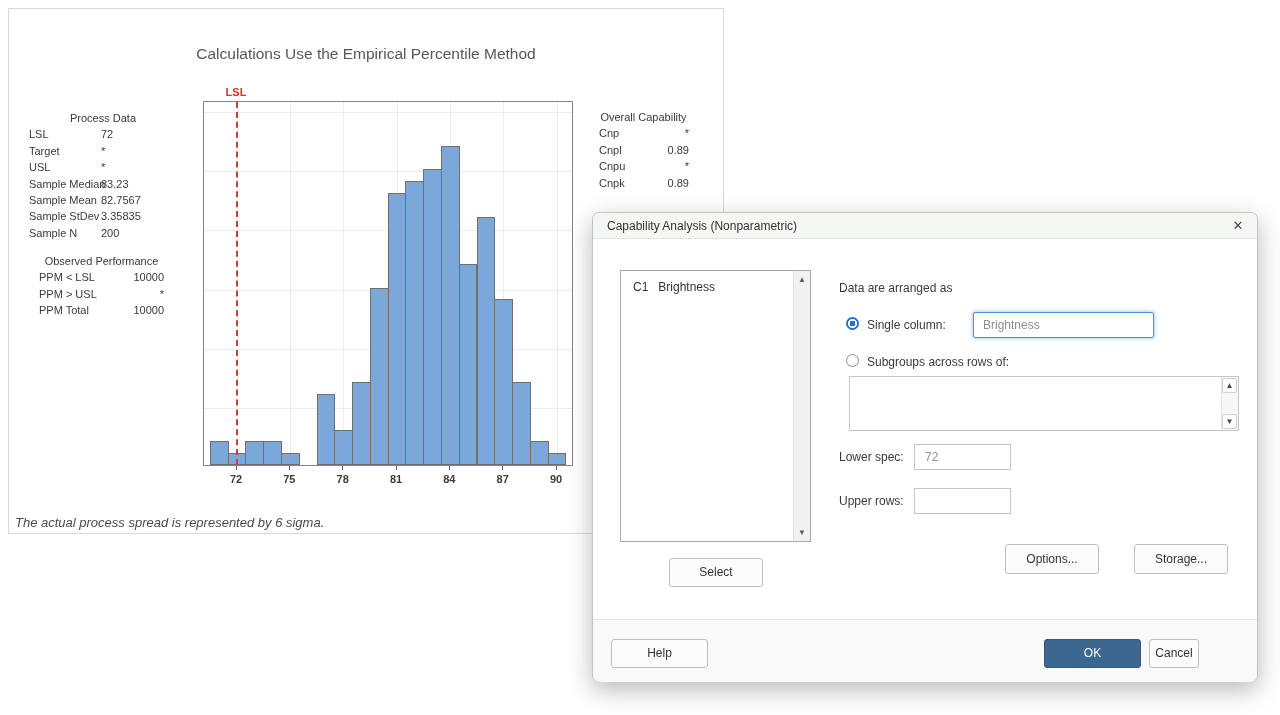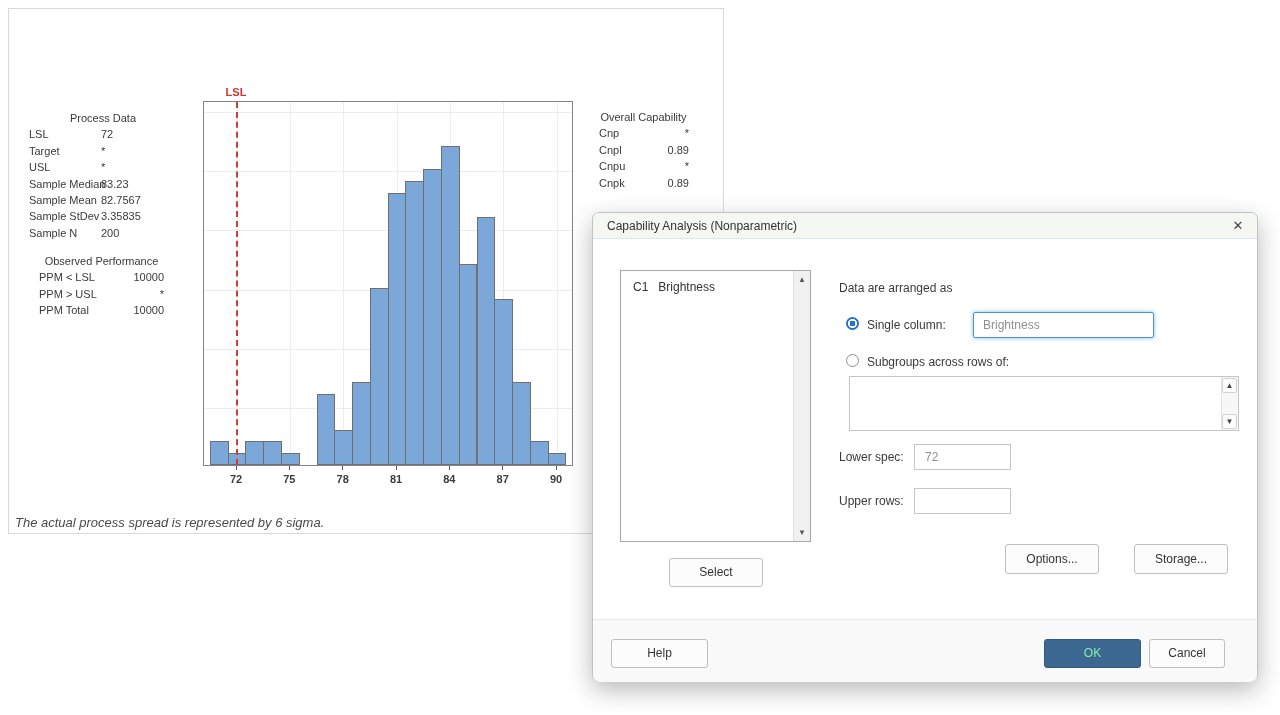--- a/index.html
+++ b/index.html
@@ -61,22 +61,22 @@
     font-size:8px; color:#5a5a5a; line-height:15px; height:15px; }
   .sb-up { top:1px; } .sb-dn { bottom:1px; }
 
   .btn { position:absolute; background:#fcfcfc; border:1px solid #bfbfbf; border-radius:3px;
     text-align:center; color:#333; font-size:12px; cursor:pointer; }
   #btn-select { left:76px; top:345px; width:94px; height:29px; line-height:27px; }
   #btn-options { left:412px; top:331px; width:94px; height:30px; line-height:28px; }
   #btn-storage { left:541px; top:331px; width:94px; height:30px; line-height:28px; }
   #btn-help   { left:18px;  top:426px; width:97px; height:29px; line-height:27px; }
   #btn-ok     { left:451px; top:426px; width:97px; height:29px; line-height:27px;
-    color:#86efac; border:1px solid #35597e; }
-  #btn-cancel { left:556px; top:426px; width:76px; height:29px; line-height:27px; }
+    color:#ffffff; border:1px solid #35597e; }
+  #btn-cancel { left:556px; top:426px; width:50px; height:29px; line-height:27px; }
 
   .d-label { position:absolute; color:#3a3a3a; }
   #lbl-arranged { left:246px; top:68px; }
   #lbl-single { left:274px; top:105px; cursor:pointer; }
   #lbl-subgroups { left:274px; top:142px; cursor:pointer; }
   #lbl-lower { left:246px; top:237px; }
   #lbl-upper { left:246px; top:281px; }
 
   .radio { position:absolute; width:13px; height:13px; border-radius:50%; cursor:pointer; }
   #radio-single { left:253px; top:104px;
@@ -98,20 +98,21 @@
     line-height:13px; color:#444; cursor:pointer; }
   .ta-up { top:1px; } .ta-dn { bottom:1px; }
 
   .d-footer { position:absolute; left:0; top:406px; width:100%; height:63px;
     background:#f9f9f9; border-top:1px solid #e6e6e6; border-radius:0 0 7px 7px; }
 </style>
 </head>
 <body>
 
 <div class="card">
+  <div class="r-subtitle">Calculations Use the Empirical Percentile Method</div>
 
   <div class="stat-block" id="pd">
     <div class="stat-title">Process Data</div>
     <div id="pd-rows">
         <div class="stat-row">
           <span class="lbl">LSL</span>
           <span class="val">72</span>
         </div>
         <div class="stat-row">
           <span class="lbl">Target</span>

